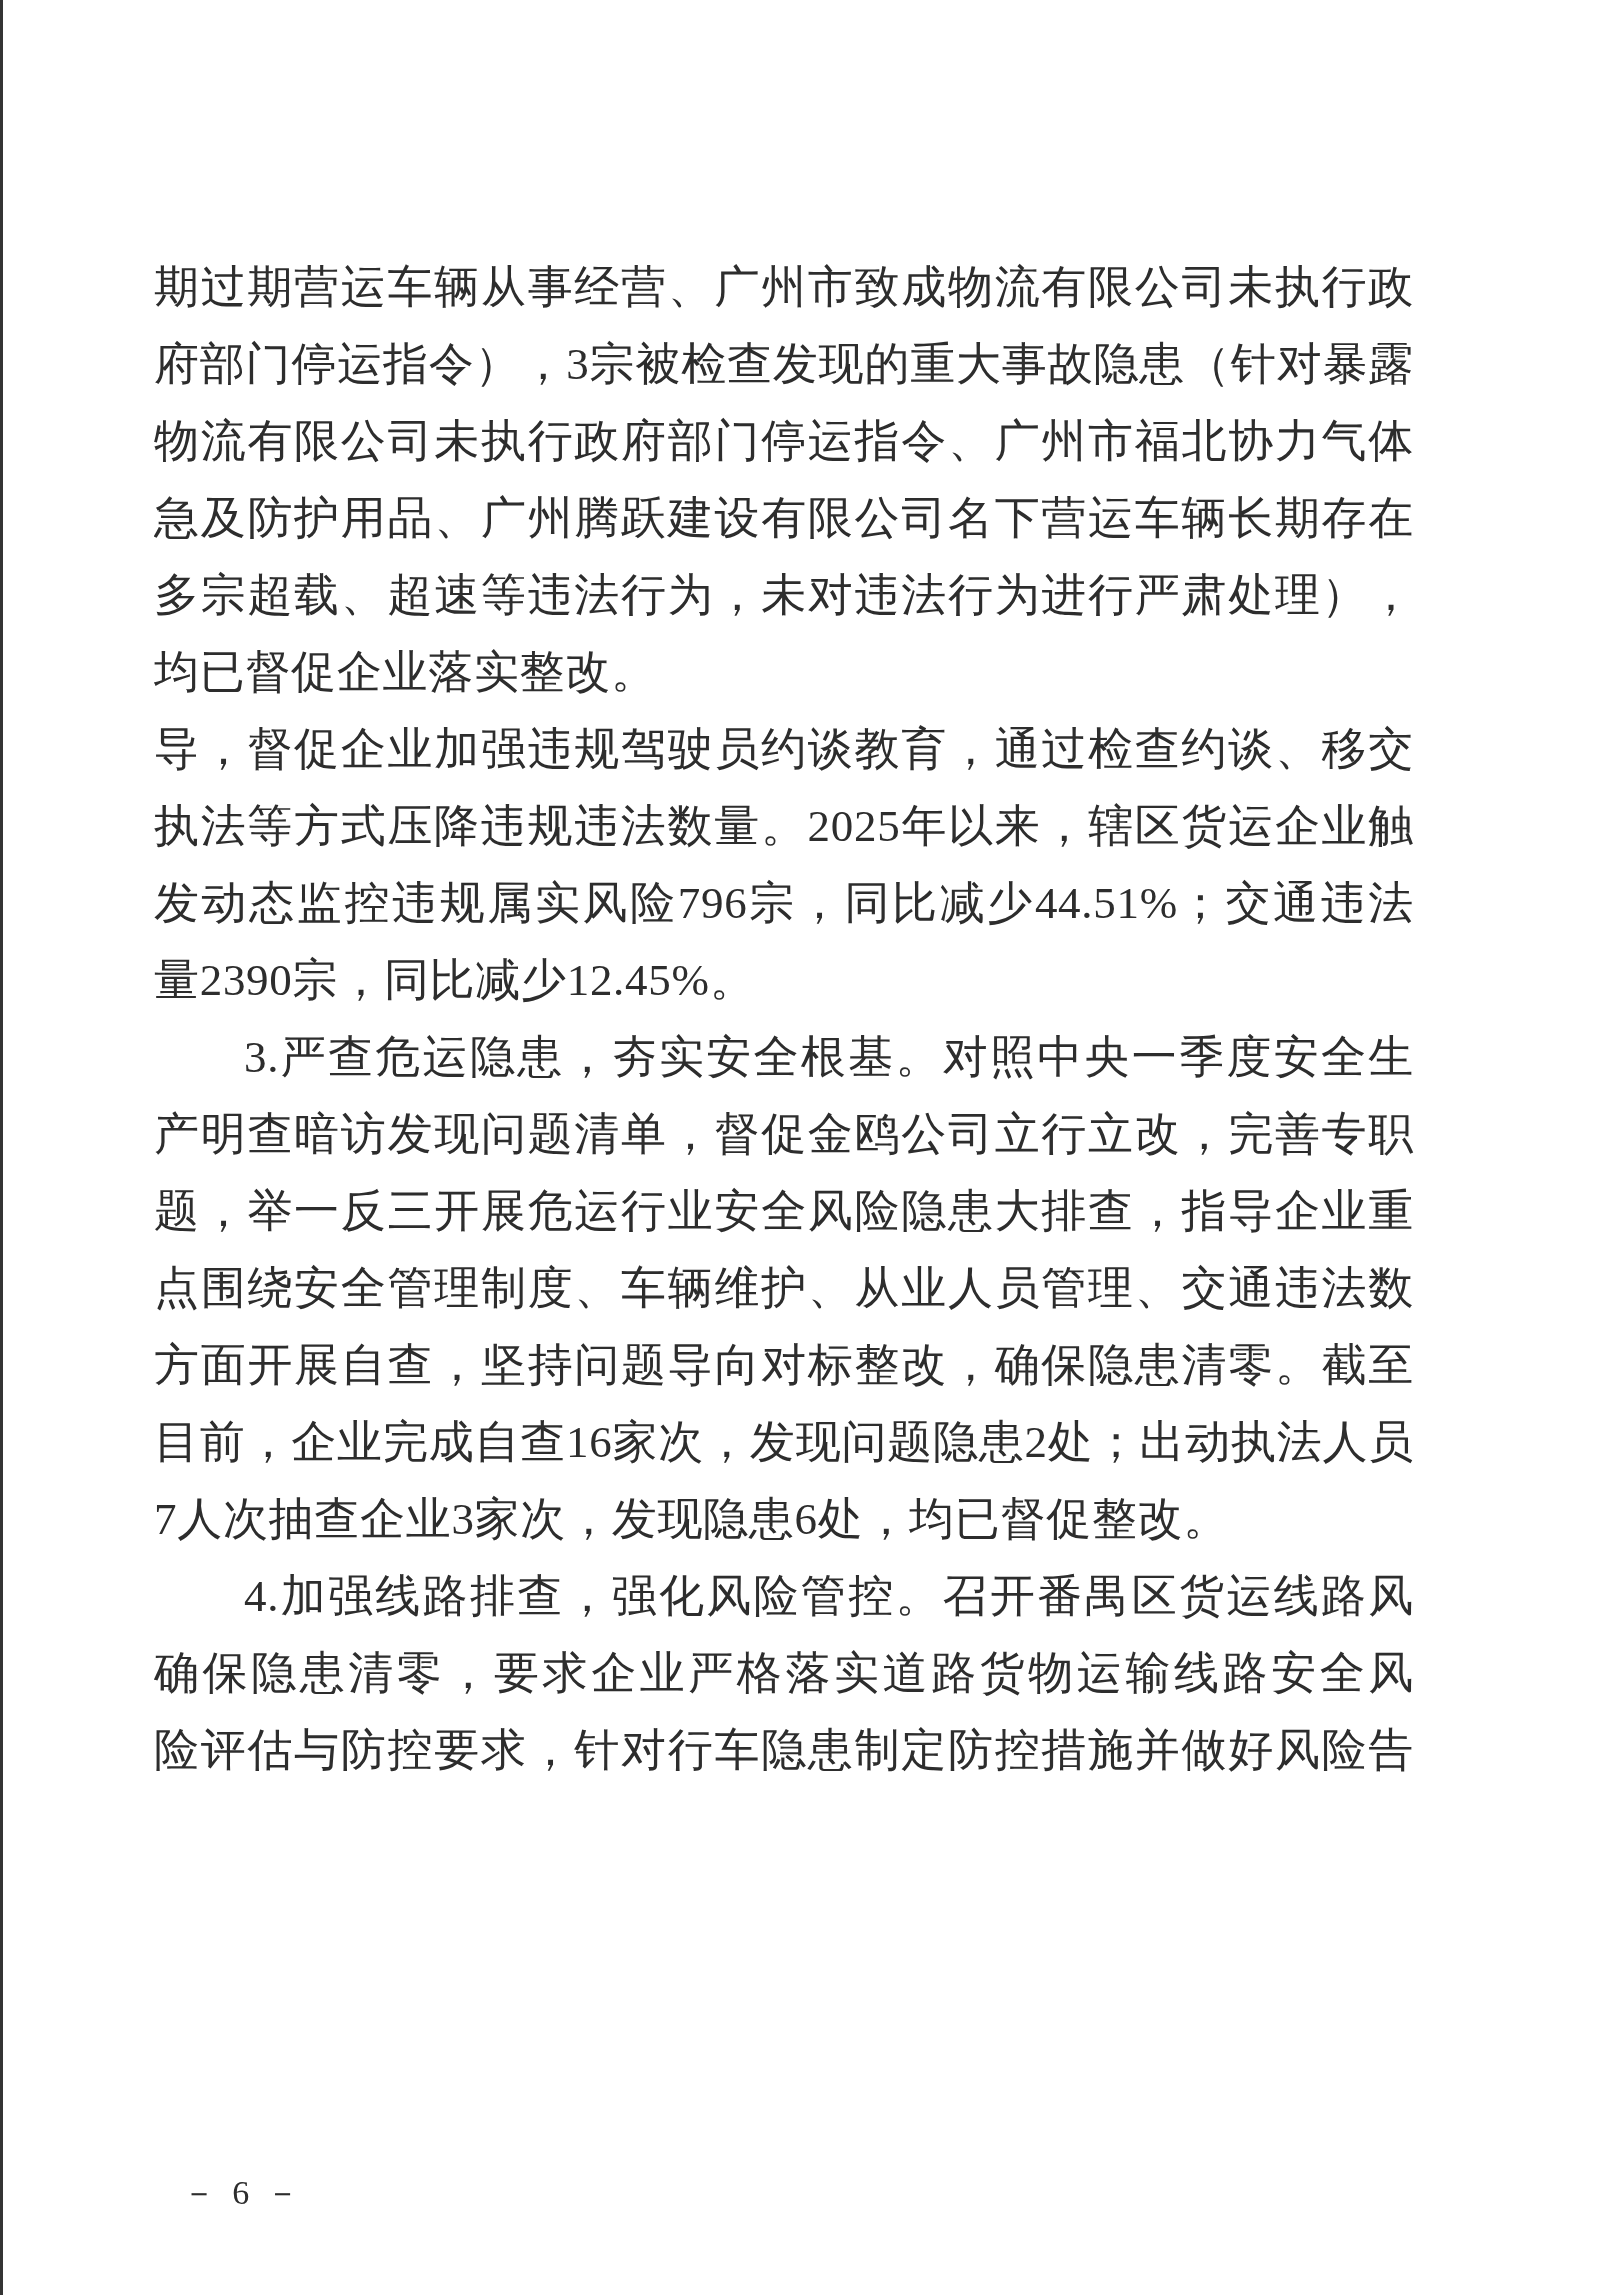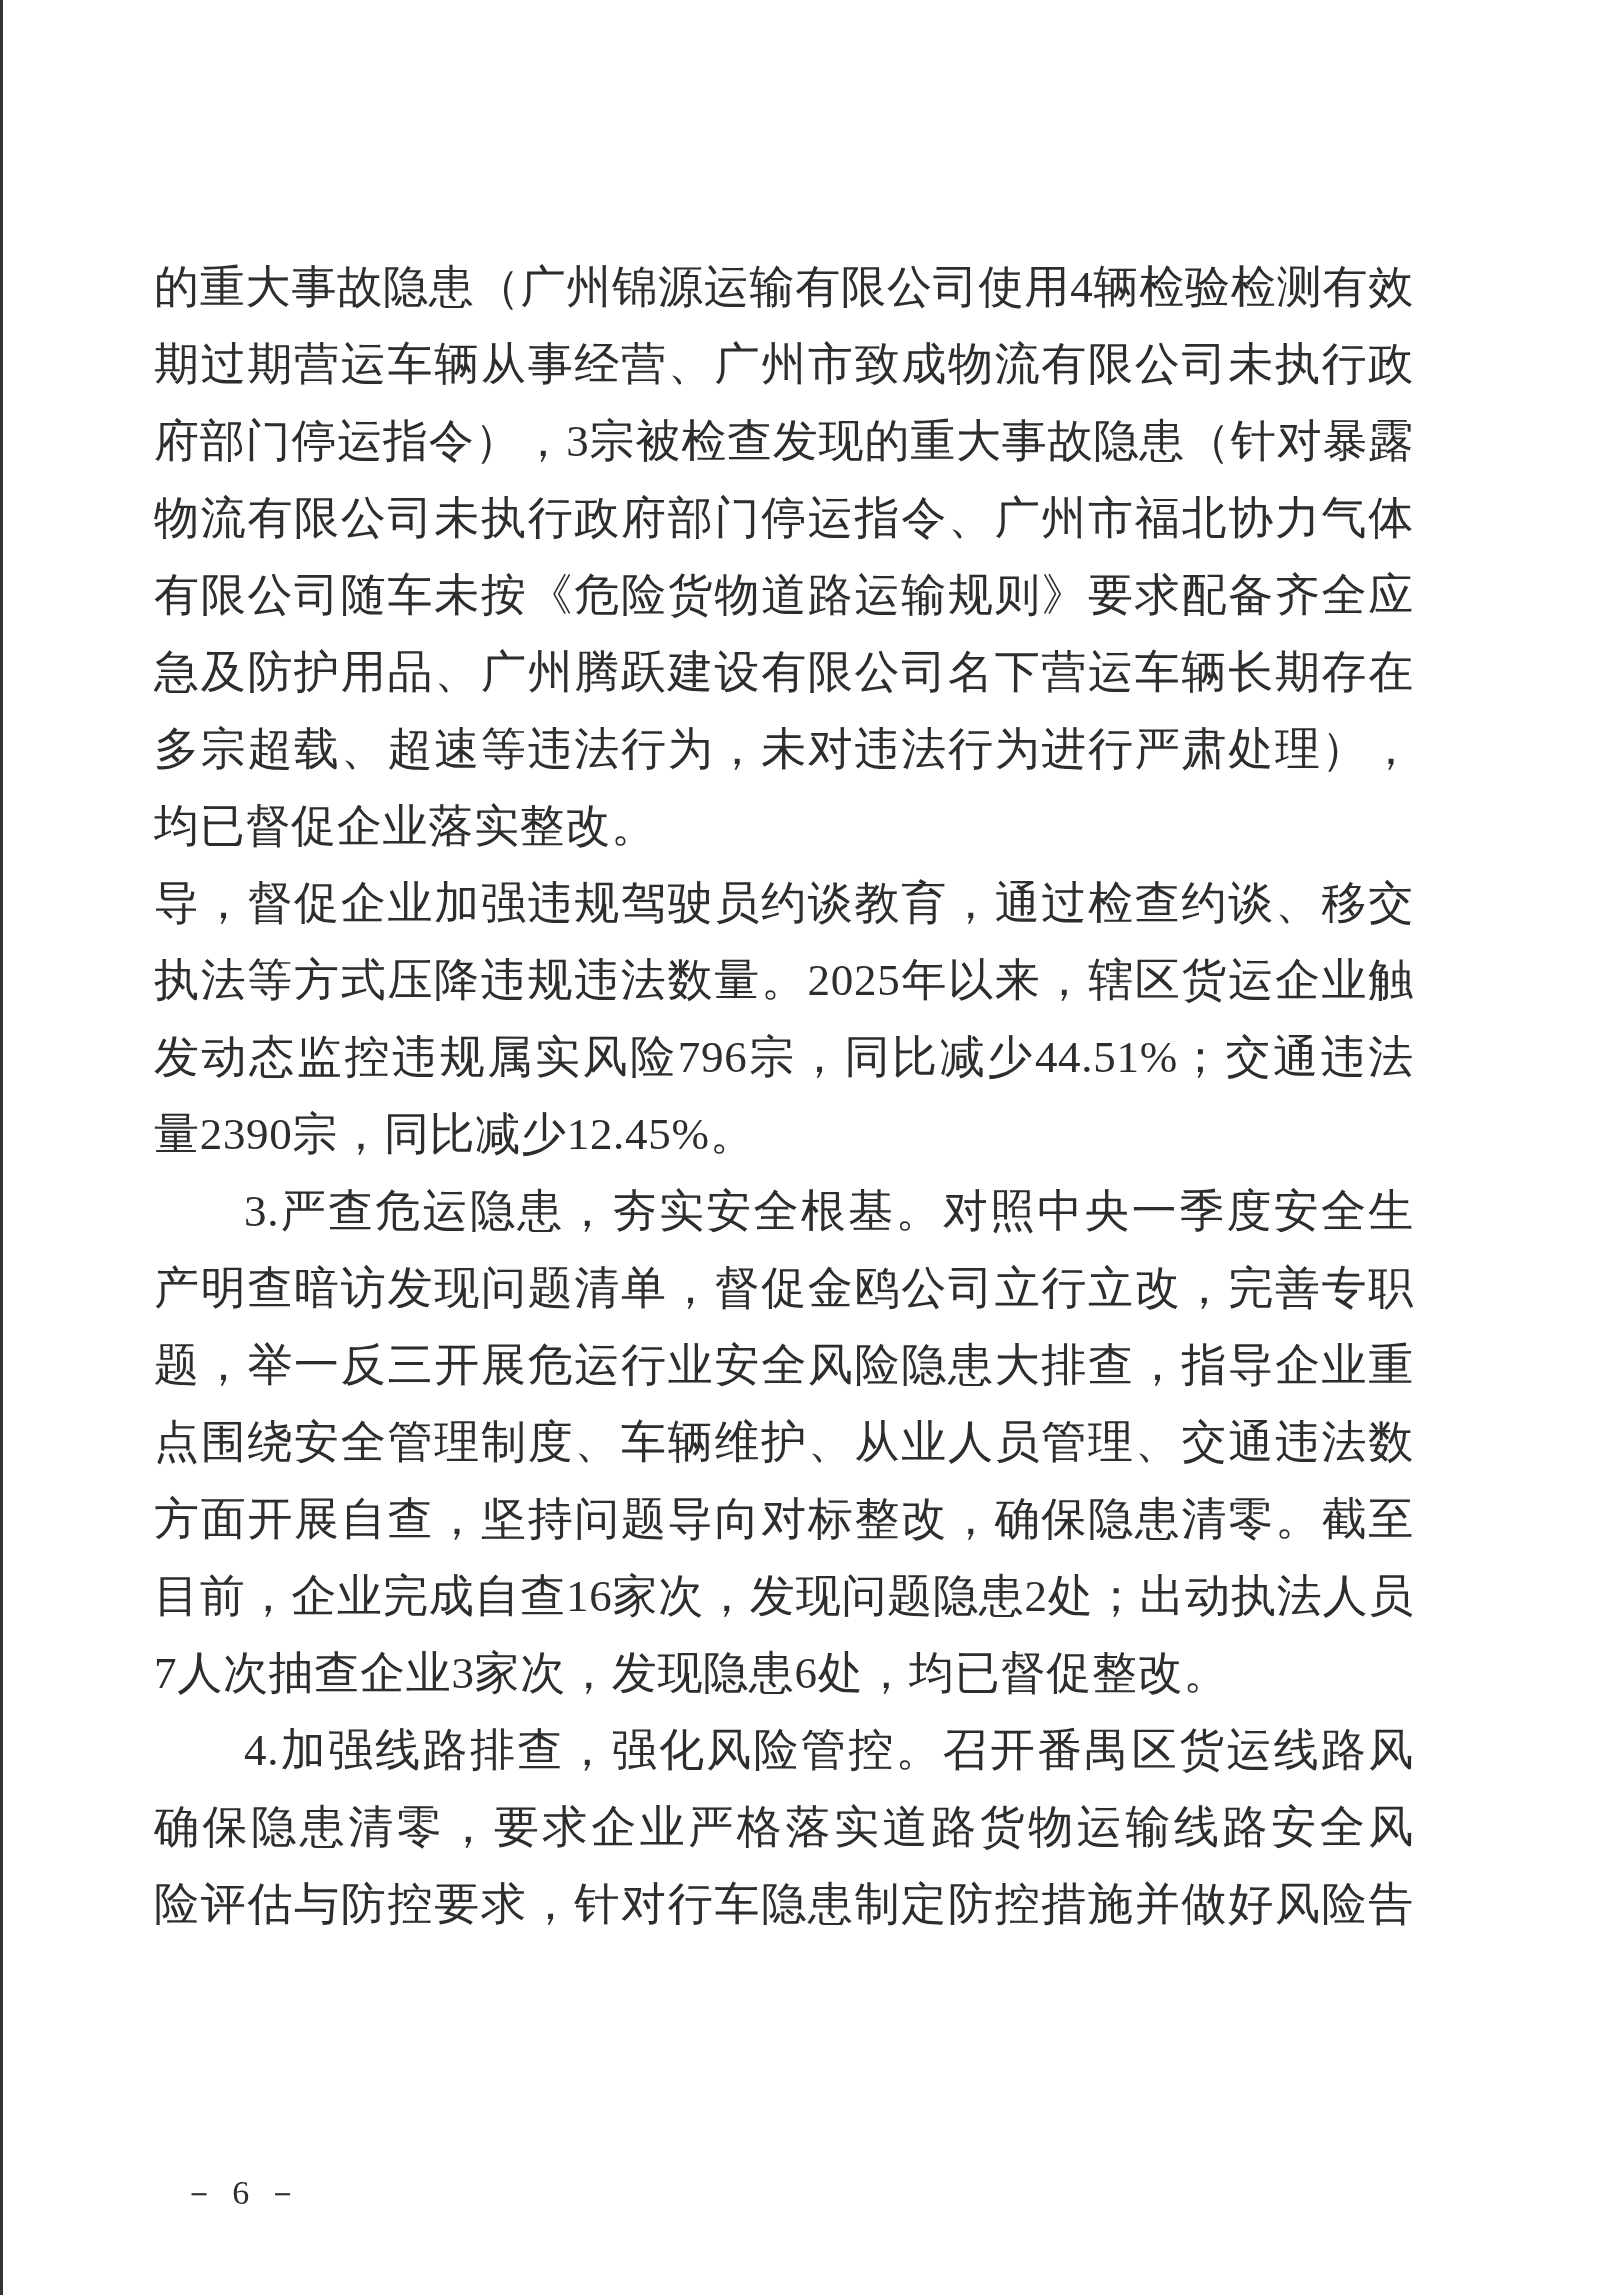--- a/index.html
+++ b/index.html
@@ -70,25 +70,23 @@
 </head>
 <body>
 
 <div class="page">
 
   <div class="scan-edge"></div>
 
   <main class="content">
 
     <section class="paragraph">
-      <p class="line">的重大事故隐患（广州锦源运输有限公司使用4辆检验检测有效</p>
       <p class="line">期过期营运车辆从事经营、广州市致成物流有限公司未执行政</p>
       <p class="line">府部门停运指令），3宗被检查发现的重大事故隐患（针对暴露问</p>
       <p class="line">物流有限公司未执行政府部门停运指令、广州市福北协力气体</p>
-      <p class="line">有限公司随车未按《危险货物道路运输规则》要求配备齐全应</p>
       <p class="line">急及防护用品、广州腾跃建设有限公司名下营运车辆长期存在</p>
       <p class="line">多宗超载、超速等违法行为，未对违法行为进行严肃处理），</p>
       <p class="line last">均已督促企业落实整改。</p>
     </section>
 
     <section class="paragraph">
       <p class="line">导，督促企业加强违规驾驶员约谈教育，通过检查约谈、移交</p>
       <p class="line">执法等方式压降违规违法数量。2025年以来，辖区货运企业触</p>
       <p class="line">发动态监控违规属实风险796宗，同比减少44.51%；交通违法数</p>
       <p class="line last">量2390宗，同比减少12.45%。</p>

